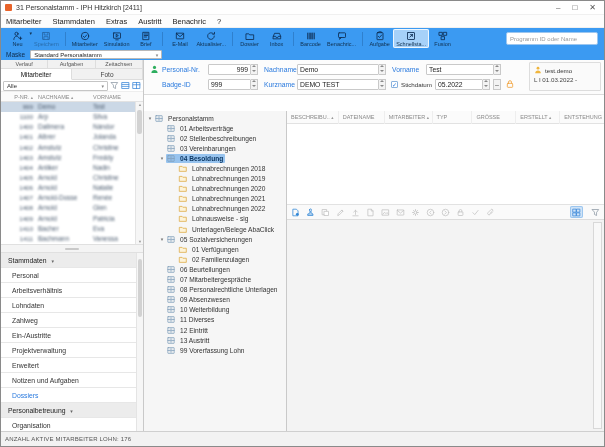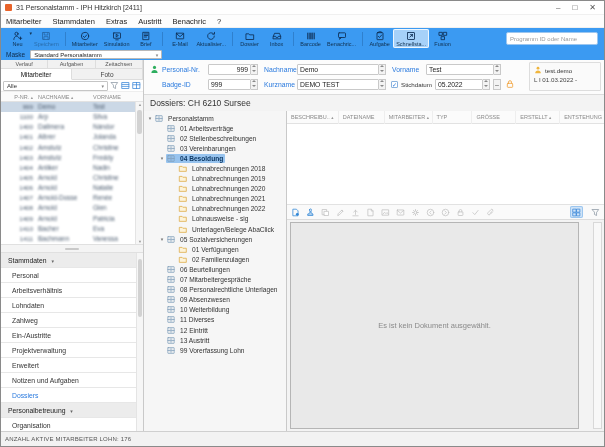--- a/index.html
+++ b/index.html
@@ -549,23 +549,20 @@
         <span class="icw"><svg viewBox="0 0 12 12" fill="none" stroke="currentColor" stroke-width="1" stroke-linecap="round" stroke-linejoin="round">
               <circle cx="6" cy="3.2" r="2.1" fill="currentColor" stroke="none"></circle>
               <path d="M1.8 10.8c0-2.7 1.9-4.1 4.2-4.1s4.2 1.4 4.2 4.1z" fill="currentColor" stroke="none"></path>
             </svg></span>
         <span>test.demo</span>
       </div>
       <div class="userperiod">L I 01.03.2022 -</div>
     </div>
   </div>
 
-  <div class="dosshead">
-    <span class="dosstitle">Dossiers: CH 6210 Sursee</span>
-  </div>
 
   <div class="treepanel">
       <div class="trow" style="padding-left:2px">
         <span class="texp">▾</span>
         <span class="tbox">
           <span class="ticon c-cab">
             <svg viewBox="0 0 12 12" fill="none" stroke="currentColor" stroke-width="1" stroke-linecap="round" stroke-linejoin="round">
               <rect x="1.8" y="2.2" width="8.4" height="7.6" rx="0.4"></rect>
               <path d="M1.8 6h8.4M4.8 4.1h2.4M4.8 7.9h2.4"></path>
             </svg>
@@ -942,23 +939,20 @@
             <rect x="1.5" y="6.5" width="4" height="4"></rect>
             <rect x="6.5" y="6.5" width="4" height="4"></rect>
           </svg>
         </span>
         <span class="dview plain">
           <svg viewBox="0 0 12 12" fill="none" stroke="currentColor" stroke-width="1" stroke-linecap="round" stroke-linejoin="round">
             <path d="M1.8 2h8.4L7.4 6v4L4.6 8.6V6z"></path>
           </svg>
         </span>
       </div>
-    <div class="preview">
-      <span class="previewtext">Es ist kein Dokument ausgewählt.</span>
-    </div>
     <div class="pscroll"></div>
   </div>
 
   <div class="statusbar">
     <span class="statustext">ANZAHL AKTIVE MITARBEITER LOHN: 176</span>
   </div>
 
 </div>
 
 </body></html>

